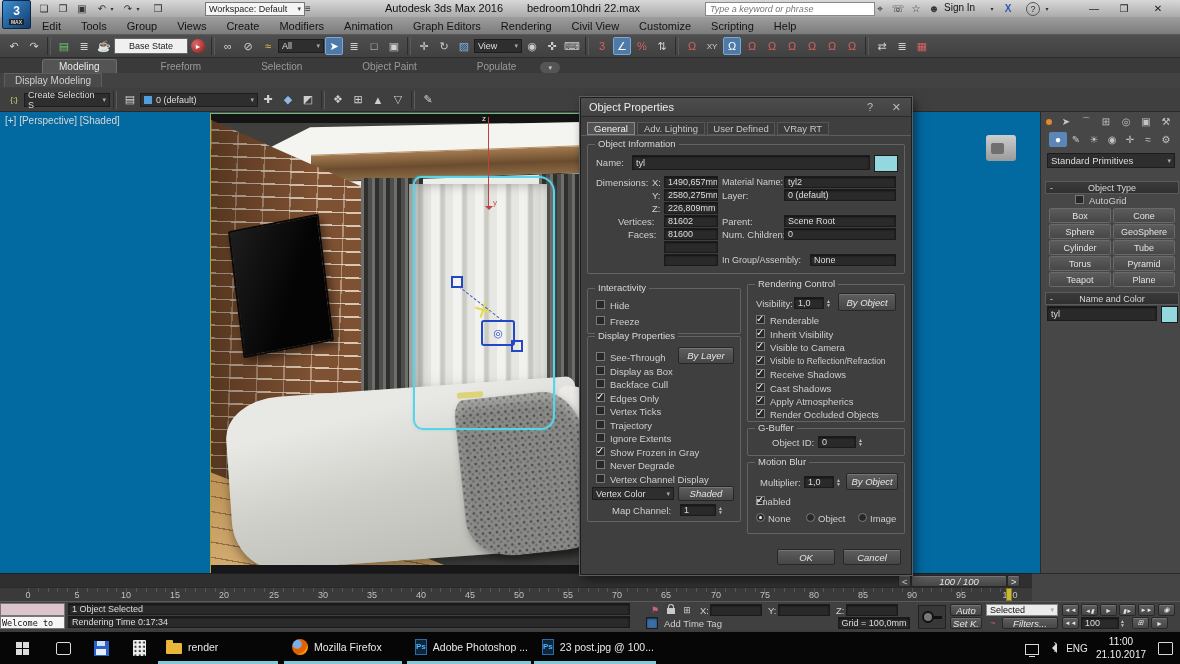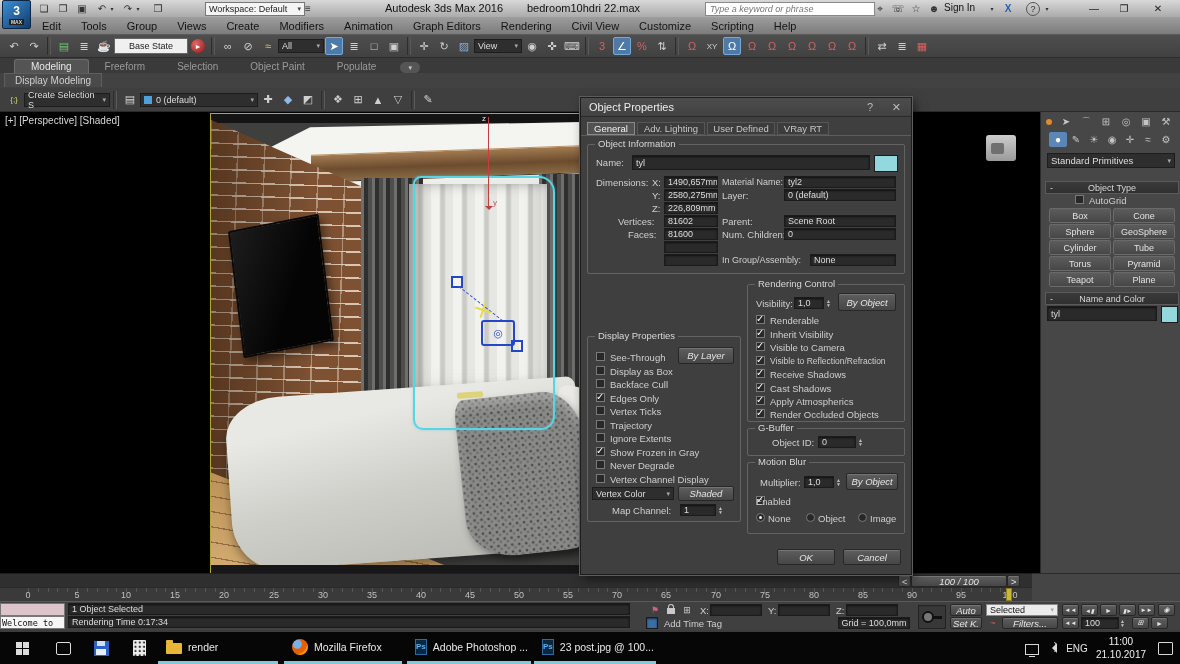--- a/index.html
+++ b/index.html
@@ -23,28 +23,28 @@
   .ti{width:18px;height:18px;margin:0 1px;display:flex;align-items:center;justify-content:center;font-size:11px;color:#cfcfcf;border-radius:2px;flex:0 0 auto;}
   .ti.red{color:#d86060;}
   .ti.on{background:#4f7aa8;border:1px solid #77a9d8;color:#fff;box-sizing:border-box;}
   .sep{width:2px;height:18px;margin:0 3px;border-left:1px solid #2d2d2d;border-right:1px solid #5a5a5a;flex:0 0 auto;}
   .dd{display:flex;align-items:center;background:#2e2e2e;border:1px solid #1d1d1d;color:#ddd;font-size:9px;padding:0 3px;height:14px;box-sizing:border-box;flex:0 0 auto;}
   .dd::after{content:"▾";margin-left:auto;font-size:7px;color:#aaa;padding-left:4px;}
   .bstate{width:72px;height:14px;background:#f0f0f0;border:1px solid #666;color:#222;font-size:9px;display:flex;align-items:center;justify-content:center;flex:0 0 auto;}
   .playc{width:14px;height:14px;border-radius:50%;background:radial-gradient(circle at 35% 35%,#e06a6a,#8c1616);margin:0 3px;display:flex;align-items:center;justify-content:center;color:#fff;font-size:7px;flex:0 0 auto;}
   
   .rtabs{position:absolute;left:0;top:58px;width:1180px;height:15px;background:#3a3a3a;display:flex;align-items:flex-end;padding-left:14px;box-sizing:border-box;}
-  .rtab{padding:1px 16px;font-size:10px;color:#9a9a9a;}
+  .rtab{padding:1px 16px;font-size:10px;color:#9a9a9a;margin-left:28px;}
   .rtab.act{background:#545454;border:1px solid #6e6e6e;border-bottom:none;border-radius:3px 3px 0 0;color:#e8e8e8;}
   .rpanel{position:absolute;left:0;top:73px;width:1180px;height:15px;background:#424242;border-bottom:1px solid #333;}
   .rpanel span{display:inline-block;margin-left:4px;padding:1px 10px;font-size:10px;color:#cfcfcf;background:#4a4a4a;border:1px solid #5e5e5e;border-bottom:none;}
   .rrow{position:absolute;left:0;top:88px;width:1180px;height:24px;background:#3f3f3f;border-bottom:1px solid #2a2a2a;display:flex;align-items:center;padding-left:4px;box-sizing:border-box;}
   .rcfg{width:20px;height:11px;background:#555;border-radius:6px;margin-left:8px;display:flex;align-items:center;justify-content:center;font-size:7px;color:#ccc;}
   
-  .viewport{position:absolute;left:0;top:112px;width:1040px;height:461px;background:#000000;overflow:hidden;}
+  .viewport{position:absolute;left:0;top:112px;width:1040px;height:461px;background:#0369a1;overflow:hidden;}
   .vplabel{position:absolute;left:5px;top:3px;font-size:10px;color:#d8d8d8;z-index:6;}
   .viewcube{position:absolute;left:986px;top:23px;width:30px;height:26px;background:linear-gradient(#cdcdcd,#9a9a9a);border-radius:3px;}
   .viewcube::after{content:"";position:absolute;left:5px;top:8px;width:13px;height:11px;background:#6f6f6f;border-radius:2px;}
   .scene{position:absolute;left:210px;top:1px;width:370px;height:459px;border:1px solid #b7a72c;box-sizing:content-box;background:#3f3f3d;overflow:hidden;}
   .sc-topband{position:absolute;left:0;top:0;width:370px;height:9px;background:#141414;}
   .sc-ceiling{position:absolute;left:55px;top:8px;width:315px;height:86px;background:linear-gradient(175deg,#f4f4f1 55%,#dadad4);clip-path:polygon(0 32%,14% 6%,100% 0,100% 100%,20% 100%,0 72%);}
   .sc-beam{position:absolute;left:100px;top:36px;width:270px;height:26px;transform:skewY(-2deg);background:linear-gradient(180deg,#a27a50,#6b4c2e 55%,#8a6a44);border-top:1px solid #b89468;border-bottom:1px solid #46311e;}
   .sc-brick{position:absolute;left:0;top:6px;width:154px;height:453px;clip-path:polygon(0 0,100% 15%,100% 100%,0 100%);background-color:#7d5132;background-image:linear-gradient(90deg,rgba(30,15,5,.4),rgba(0,0,0,0) 65%),repeating-linear-gradient(2deg,rgba(226,210,192,.9) 0 1.5px,rgba(0,0,0,0) 1.5px 13px),repeating-linear-gradient(92deg,rgba(226,210,192,.5) 0 1.5px,rgba(0,0,0,0) 1.5px 27px);}
   .sc-tv{position:absolute;left:24px;top:108px;width:88px;height:124px;background:linear-gradient(115deg,#1d1d1d,#040404 60%);border:2px solid #0a0a0a;border-radius:2px;transform:rotate(-7deg) skewY(-4deg);box-shadow:3px 5px 9px rgba(0,0,0,.45);}
   .sc-curt{position:absolute;background:repeating-linear-gradient(90deg,#6e6e6c 0 3px,#2f2f2d 3px 7px,#4e4e4c 7px 11px);}
@@ -514,20 +514,27 @@
       <span class="lbl" style="position:absolute;left:40px;top:85px">Faces:</span>
       <div class="fld" style="position:absolute;left:76px;top:83px;width:54px;height:12px">81600</div>
       <span class="lbl" style="position:absolute;left:134px;top:85px">Num. Children:</span>
       <div class="fld" style="position:absolute;left:196px;top:83px;width:112px;height:12px">0</div>
       <div class="fld" style="position:absolute;left:76px;top:96px;width:54px;height:12px"></div>
       <div class="fld" style="position:absolute;left:76px;top:109px;width:54px;height:12px"></div>
       <span class="lbl" style="position:absolute;left:134px;top:111px;font-size:9px">In Group/Assembly:</span>
       <div class="fld" style="position:absolute;left:222px;top:109px;width:86px;height:12px">None</div>
     </div>
 
+    <div class="grp" style="left:6px;top:190px;width:152px;height:44px">
+      <span class="glabel">Interactivity</span>
+      <span class="cb" style="position:absolute;left:8px;top:11px"></span>
+      <span class="lbl" style="position:absolute;left:22px;top:12px">Hide</span>
+      <span class="cb" style="position:absolute;left:8px;top:27px"></span>
+      <span class="lbl" style="position:absolute;left:22px;top:28px">Freeze</span>
+    </div>
 
     <div class="grp" style="left:6px;top:238px;width:152px;height:184px">
       <span class="glabel">Display Properties</span>
       <span class="cb" style="position:absolute;left:8px;top:15px"></span>
       <span class="lbl" style="position:absolute;left:22px;top:16px">See-Through</span>
       <span class="cb" style="position:absolute;left:8px;top:29px"></span>
       <span class="lbl" style="position:absolute;left:22px;top:30px">Display as Box</span>
       <span class="cb" style="position:absolute;left:8px;top:42px"></span>
       <span class="lbl" style="position:absolute;left:22px;top:43px">Backface Cull</span>
       <span class="cb on" style="position:absolute;left:8px;top:56px"></span>

